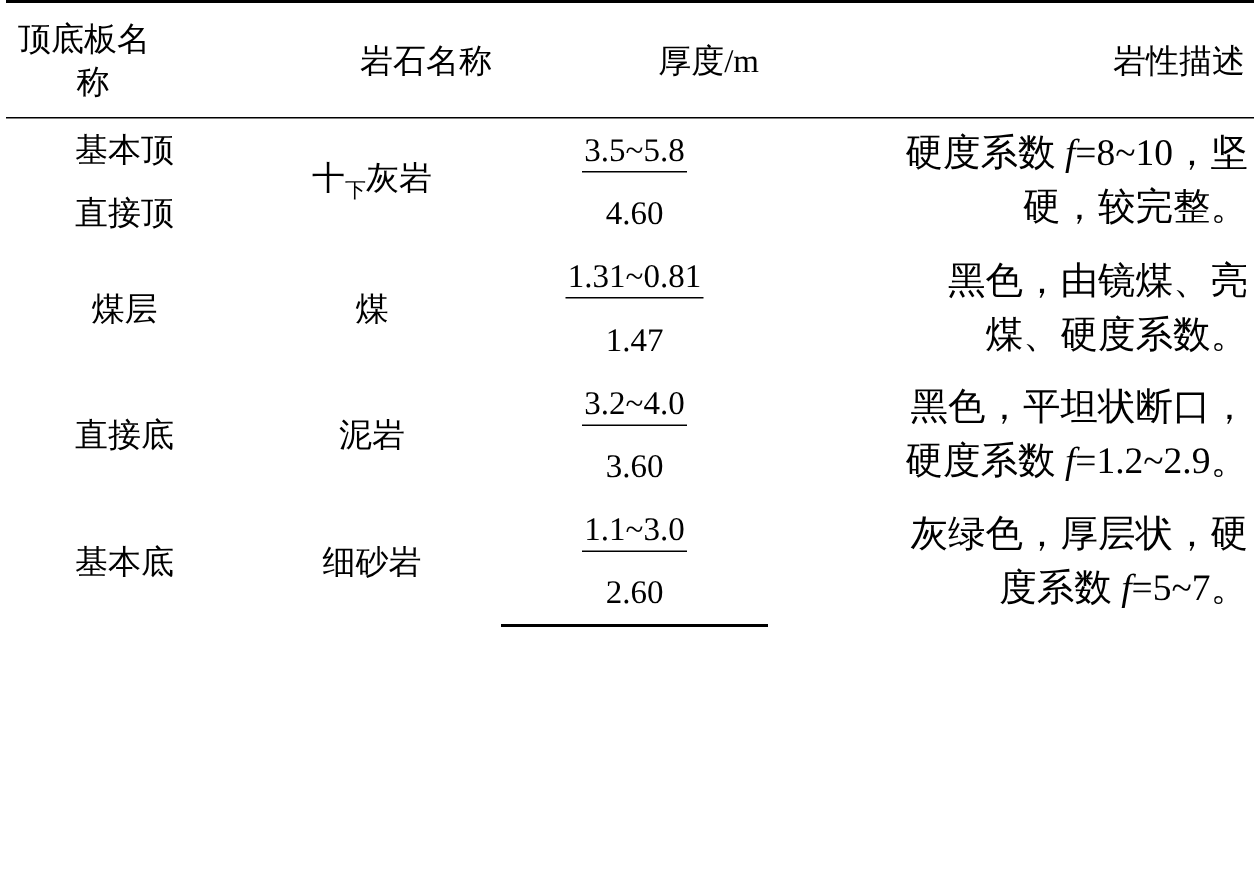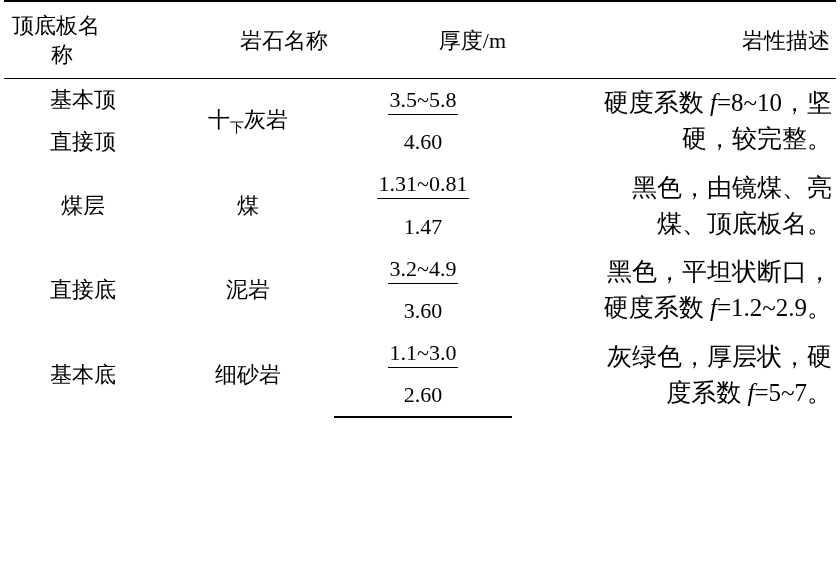--- a/index.html
+++ b/index.html
@@ -126,31 +126,31 @@
         <td>直接顶</td>
         <td><span class="nofrac">4.60</span></td>
       </tr>
 
       <tr>
         <td rowspan="2">煤层</td>
         <td class="rock-mid" rowspan="2"><span>煤</span></td>
         <td><span class="frac">1.31~0.81</span></td>
         <td class="desc" rowspan="2">
           <span class="ln"><span>黑色，由镜煤、亮</span><i class="sym"></i><span></span></span>
-          <span class="ln"><span>煤、顶底板名。</span><i class="sym"></i><span></span></span>
+          <span class="ln"><span>煤、硬度系数。</span><i class="sym"></i><span></span></span>
         </td>
       </tr>
       <tr>
         <td><span class="nofrac">1.47</span></td>
       </tr>
 
       <tr>
         <td rowspan="2">直接底</td>
         <td class="rock-mid" rowspan="2"><span>泥岩</span></td>
-        <td><span class="frac">3.2~4.9</span></td>
+        <td><span class="frac">3.2~4.0</span></td>
         <td class="desc" rowspan="2">
           <span class="ln"><span>黑色，平坦状断口，</span><i class="sym"></i><span></span></span>
           <span class="ln"><span>硬度系数 </span><i class="sym">f</i><span>=1.2~2.9。</span></span>
         </td>
       </tr>
       <tr>
         <td><span class="nofrac">3.60</span></td>
       </tr>
 
       <tr>

